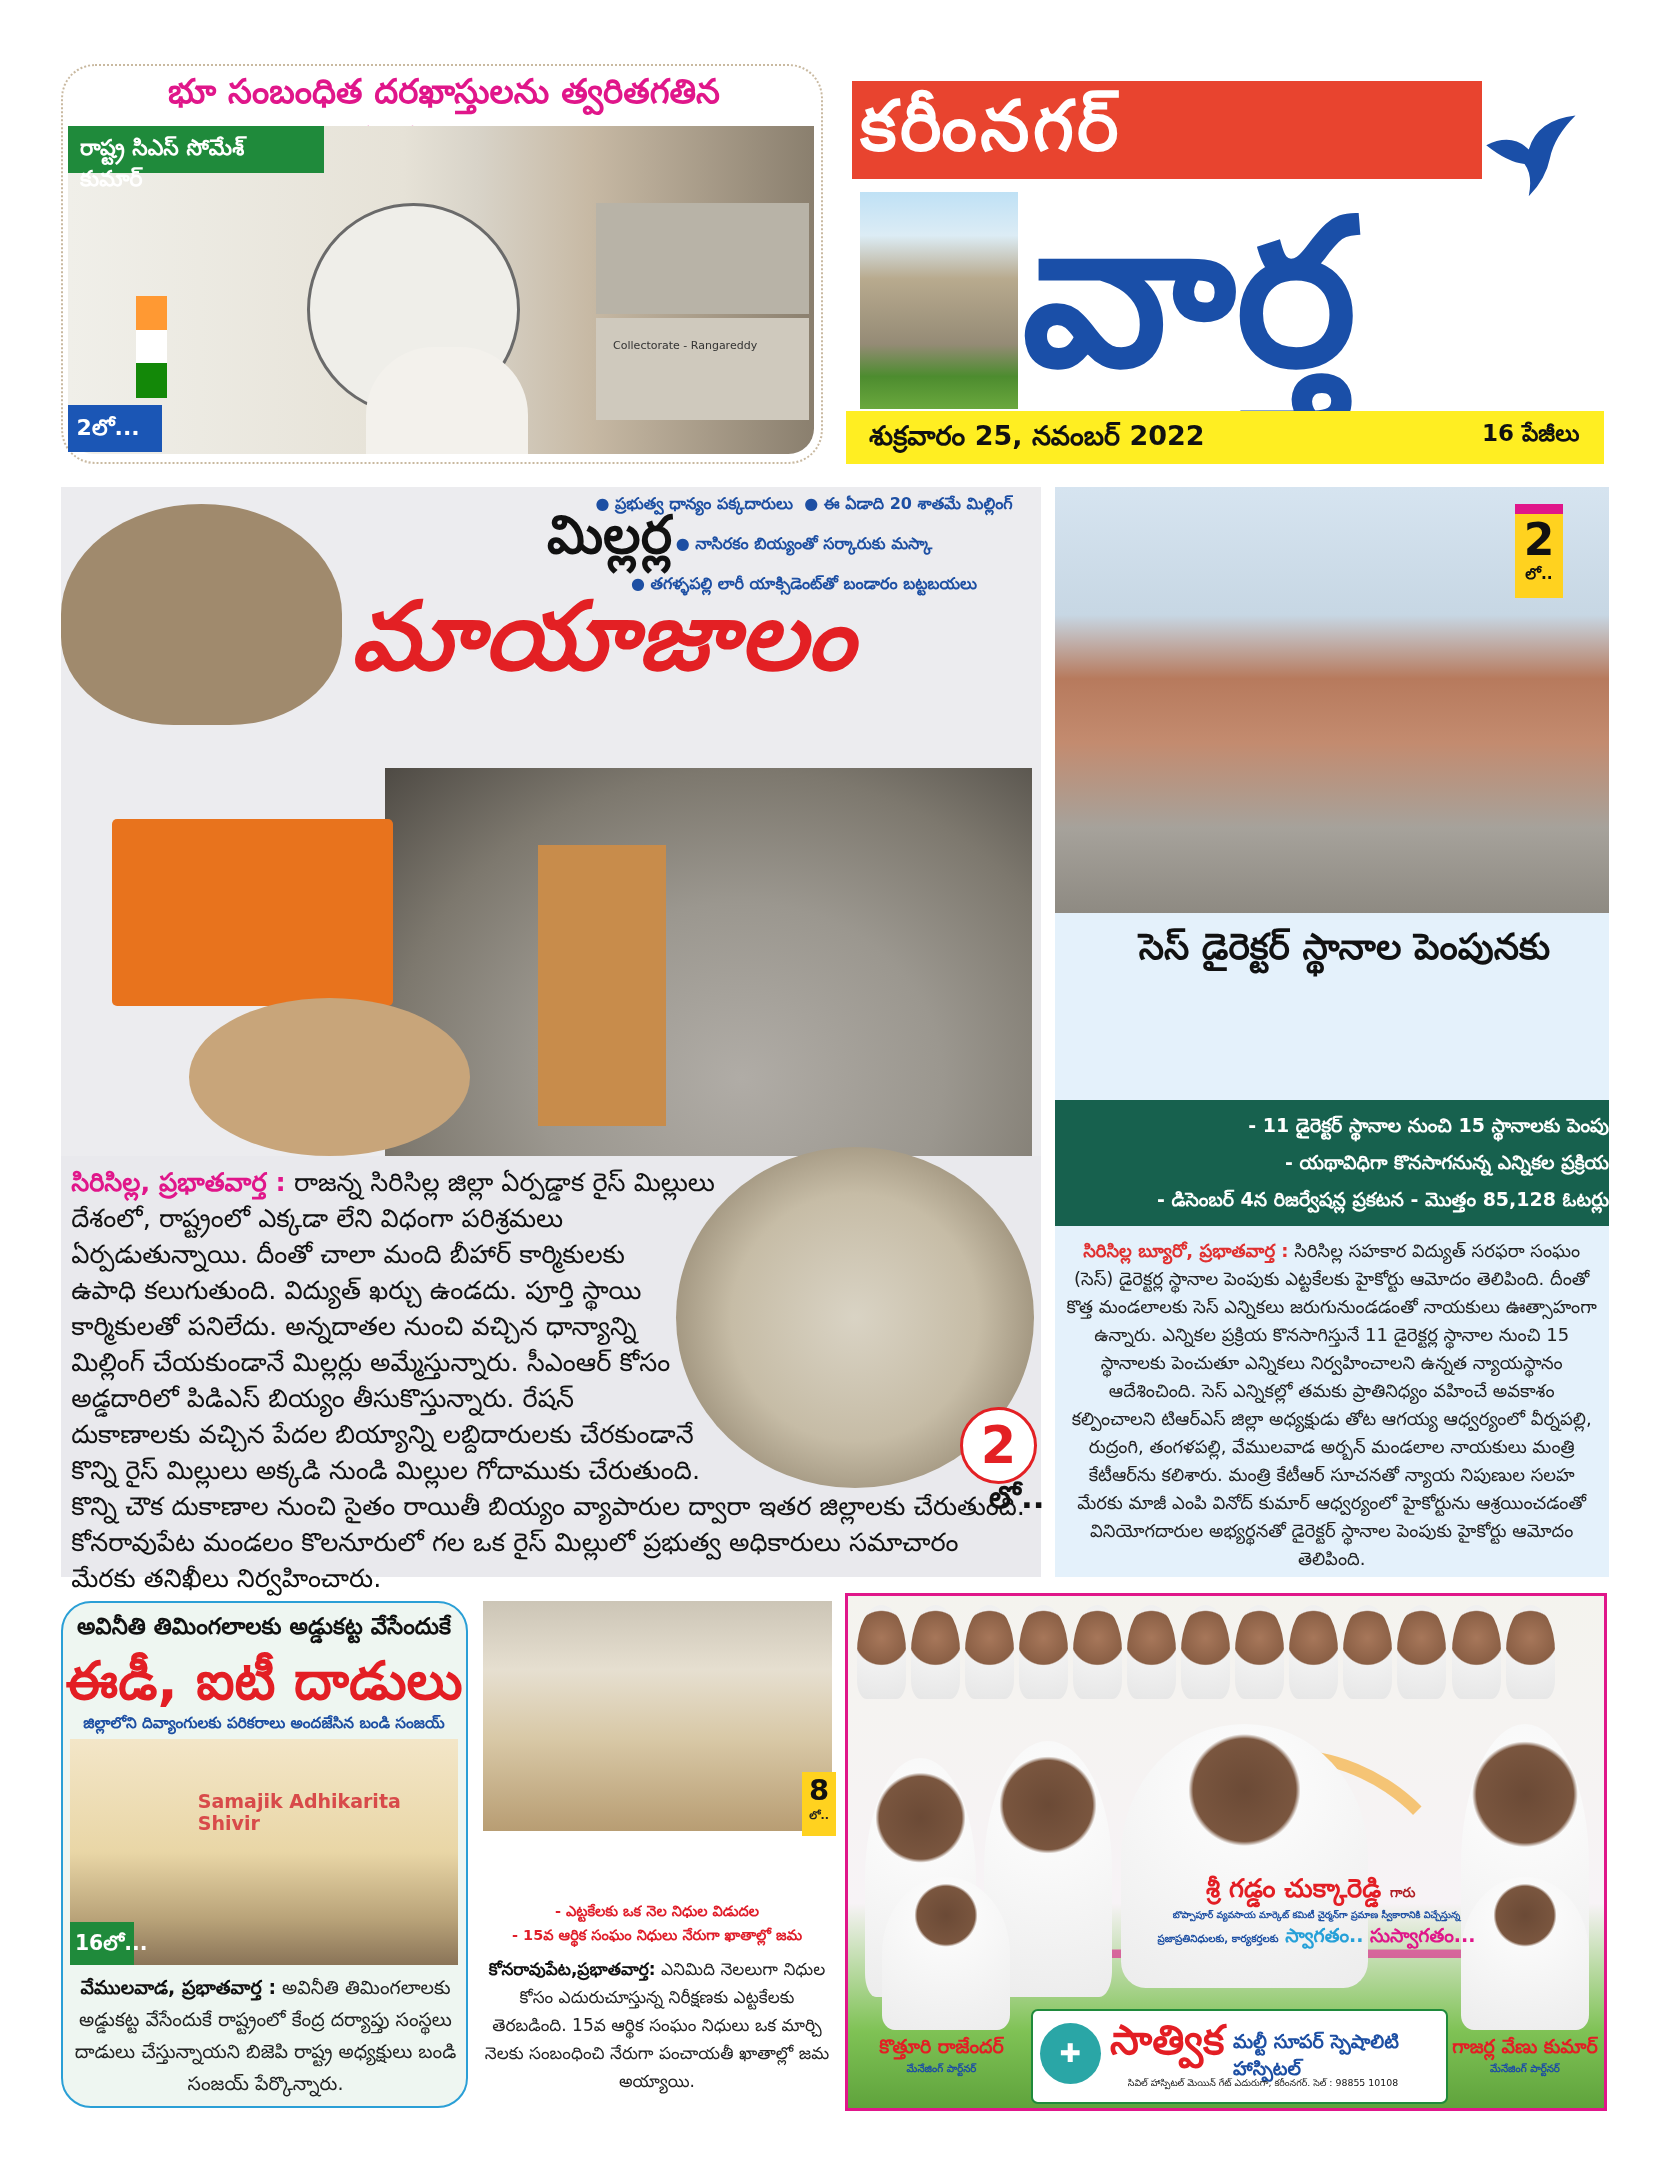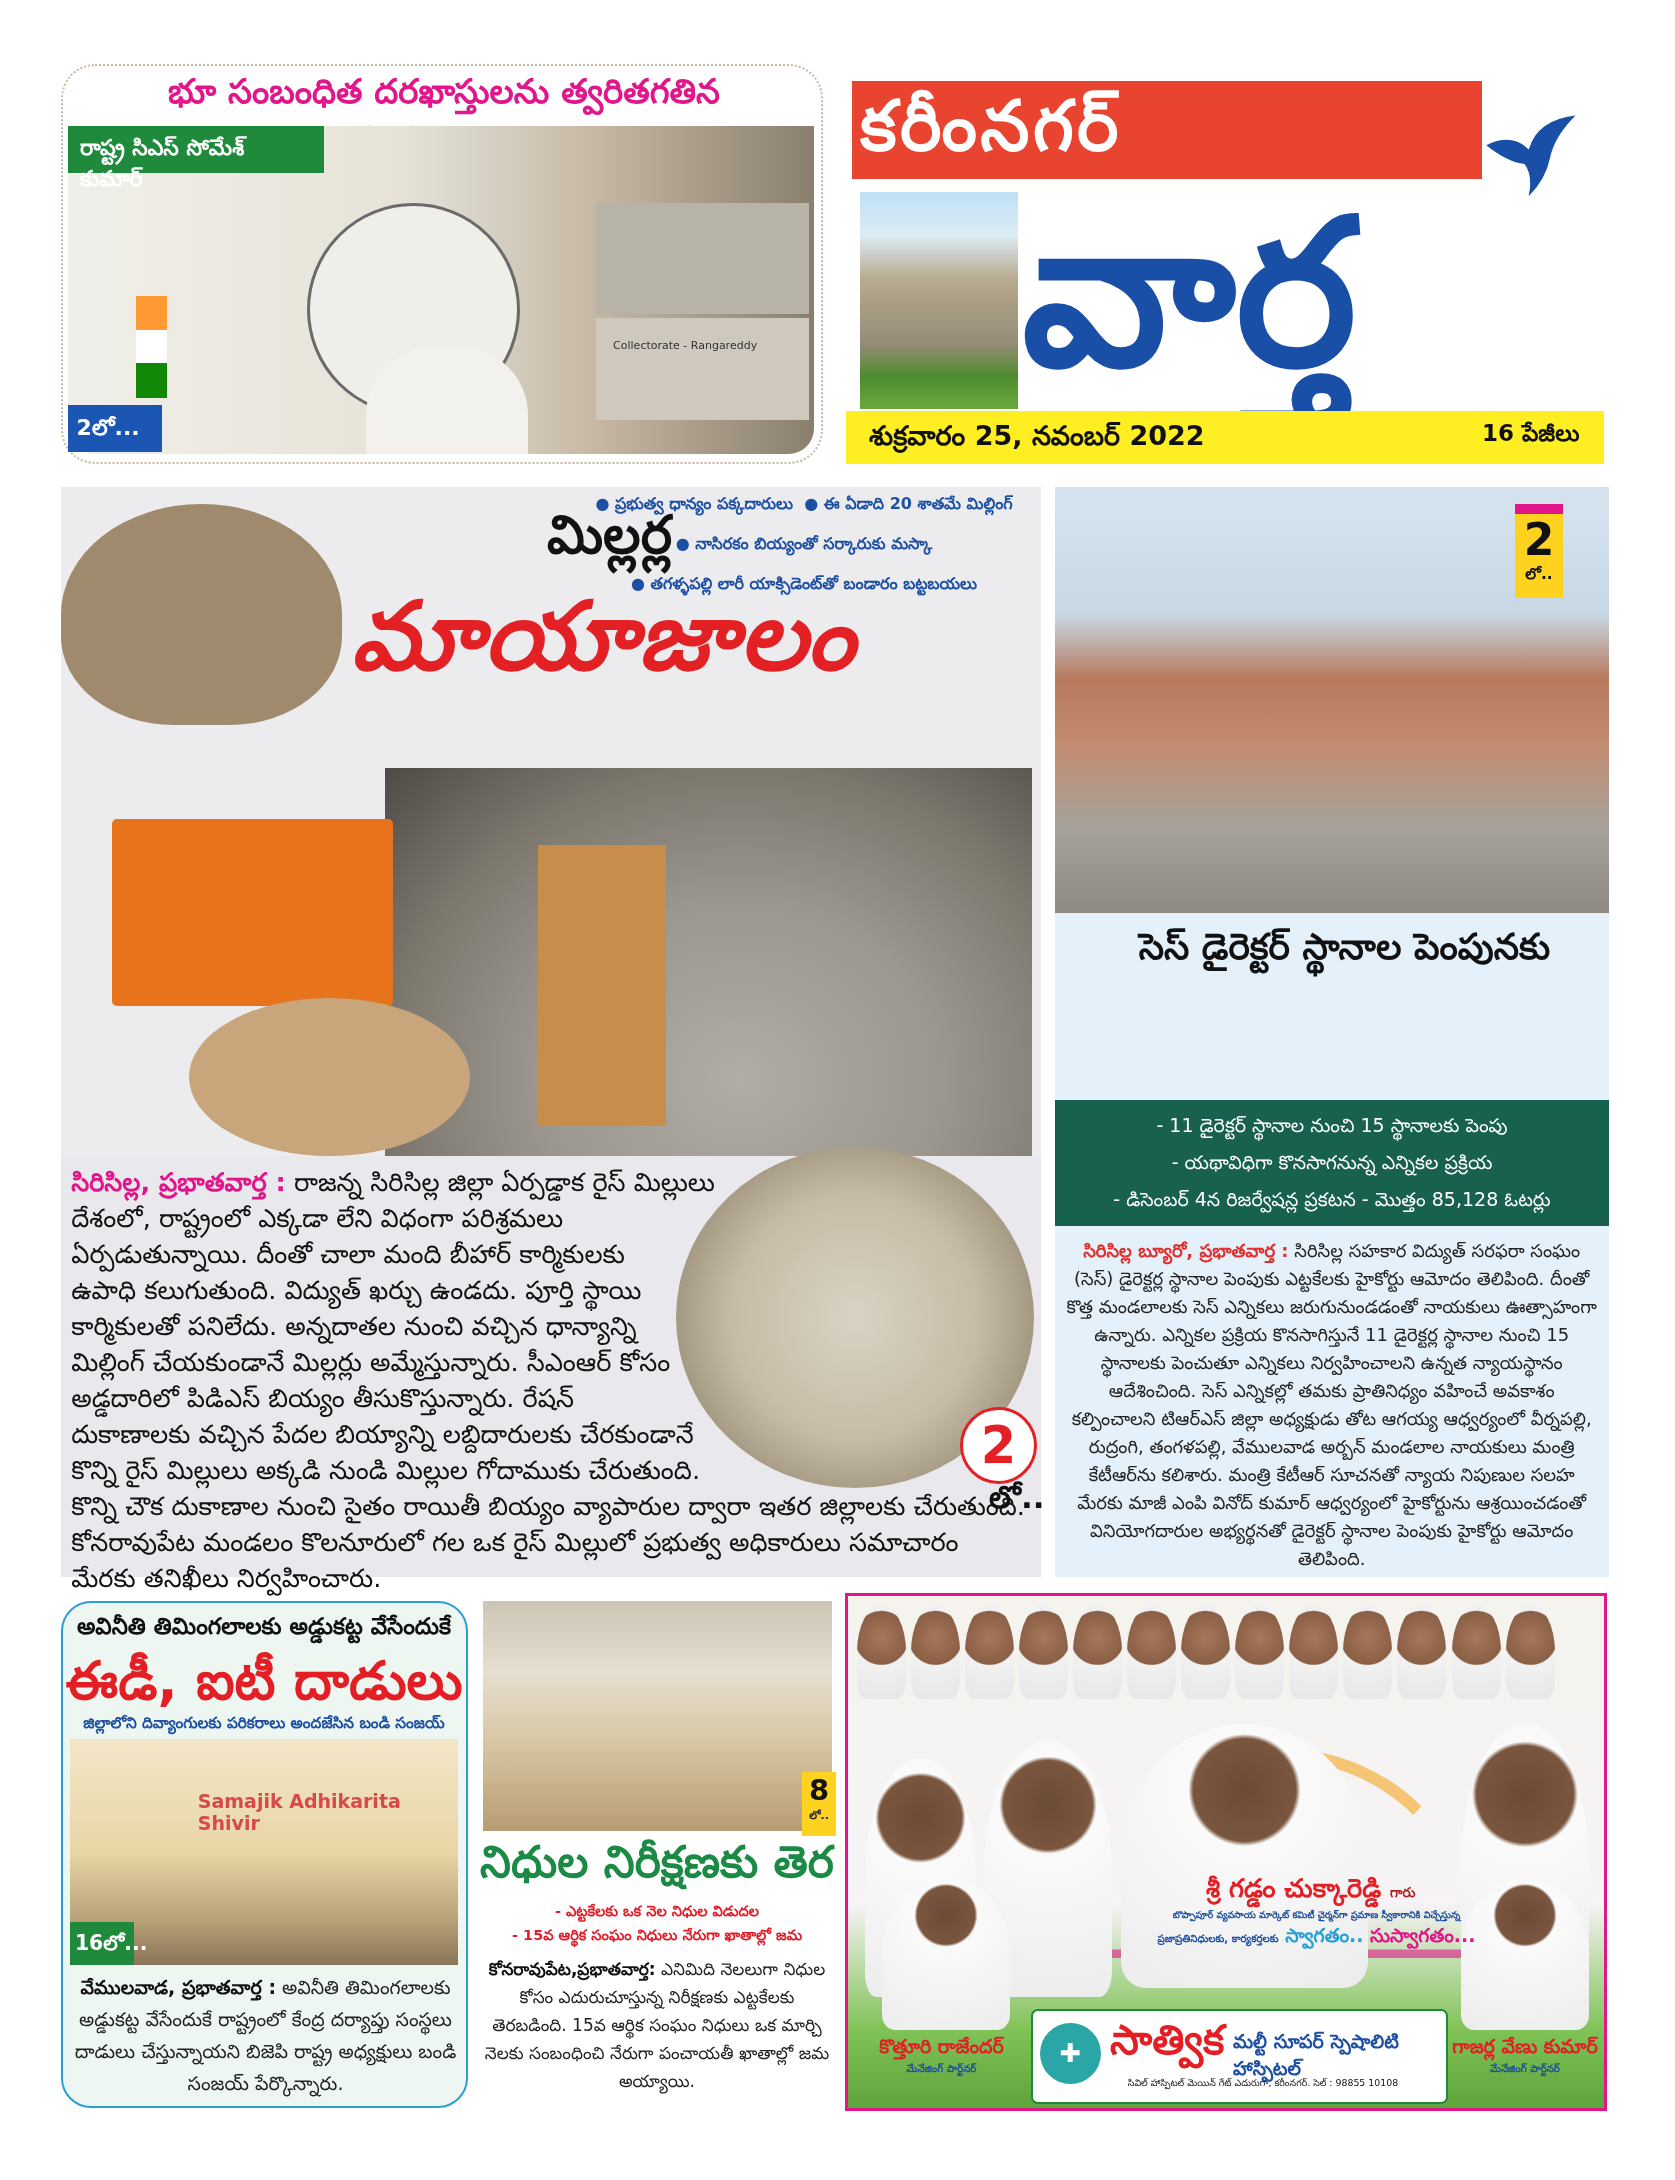--- a/index.html
+++ b/index.html
@@ -47,21 +47,21 @@
   #lead-jump-lo{left:928px;top:992px;font-size:31px;font-weight:900;color:#111;}
   
   #right{left:1055px;top:487px;width:554px;height:1090px;background:#e4f1fb;}
   #right-photo{left:0;top:0;width:554px;height:426px;background:linear-gradient(180deg,#d6e4f0 0%,#c7d7e4 30%,#b77a5d 45%,#c38b6f 60%,#a6a29b 80%,#8e8a82 100%);}
   #right-jump{left:460px;top:17px;width:48px;height:94px;background:#ffd21f;border-top:10.2px solid #e0168a;text-align:center;}
   #right-jump .n{font-size:44px;font-weight:900;color:#111;line-height:51px;}
   #right-jump .l{font-size:15.3px;font-weight:bold;color:#111;}
   #right-kicker{left:0;top:439px;width:554px;text-align:center;font-size:36px;font-weight:bold;color:#111;padding-left:25px;}
   #right-headline{left:0;top:494px;width:554px;text-align:center;font-size:66px;font-weight:900;color:#e3157f;}
   #right-box{left:0;top:613px;width:554px;height:126px;background:#17614e;padding-top:6.8px;}
-  .rb-line{font-size:19px;font-weight:normal;color:#fff;text-align:center;line-height:37px;}
+  .rb-line{font-size:19px;font-weight:bold;color:#fff;text-align:right;line-height:37px;}
   #right-body{left:10.2px;top:750px;width:533px;text-align:center;font-size:18px;line-height:28px;color:#222;}
   #right-body .dateline{color:#e03030;font-weight:bold;}
   
   #bl{left:61px;top:1601px;width:407px;height:507px;border:2.6px solid #2a9fd6;border-radius:30px;background:#eef6f1;overflow:hidden;}
   #bl-kicker{left:0;top:10.2px;width:402px;text-align:center;font-size:23px;font-weight:bold;color:#111;}
   #bl-headline{left:0;top:47px;width:402px;text-align:center;font-size:53px;font-weight:900;color:#e31e24;}
   #bl-sub{left:0;top:111px;width:402px;text-align:center;font-size:15.3px;font-weight:bold;color:#1d4fa3;}
   #bl-photo{left:6.8px;top:136px;width:388px;height:226px;background:linear-gradient(180deg,#f3e6c8 0%,#e9d6a6 50%,#b8a278 80%,#8a7458 100%);}
   #bl-banner{left:128px;top:51px;font-size:19px;font-weight:bold;color:#d84a4a;}
   #bl-jump{left:6.8px;top:319px;width:64px;height:43px;background:#1f8a3b;color:#fff;font-size:20.4px;font-weight:bold;padding:8.5px 5.1px;}
@@ -181,21 +181,20 @@
     <span class="dateline">వేములవాడ, ప్రభాతవార్త :</span><span> అవినీతి తిమింగలాలకు అడ్డుకట్ట వేసేందుకే రాష్ట్రంలో కేంద్ర దర్యాప్తు సంస్థలు దాడులు చేస్తున్నాయని బిజెపి రాష్ట్ర అధ్యక్షులు బండి సంజయ్ పేర్కొన్నారు.</span>
   </div>
 </div>
 
 <div class="abs" id="bm">
   <div class="abs" id="bm-photo"></div>
   <div class="abs" id="bm-jump">
     <div class="n">8</div>
     <div class="l">లో..</div>
   </div>
-  <div class="abs" id="bm-headline">నిధుల నిరీక్షణకు తెర</div>
   <div class="abs" id="bm-bullets">
     <div class="bm-bullet">- ఎట్టకేలకు ఒక నెల నిధుల విడుదల</div>
     <div class="bm-bullet">- 15వ ఆర్థిక సంఘం నిధులు నేరుగా ఖాతాల్లో జమ</div>
   </div>
   <div class="abs" id="bm-body">
     <span class="dateline">కోనరావుపేట,ప్రభాతవార్త:</span><span> ఎనిమిది నెలలుగా నిధుల కోసం ఎదురుచూస్తున్న నిరీక్షణకు ఎట్టకేలకు తెరబడింది. 15వ ఆర్థిక సంఘం నిధులు ఒక మార్చి నెలకు సంబంధించి నేరుగా పంచాయతీ ఖాతాల్లో జమ అయ్యాయి.</span>
   </div>
 </div>
 
 <div class="abs" id="ad">

